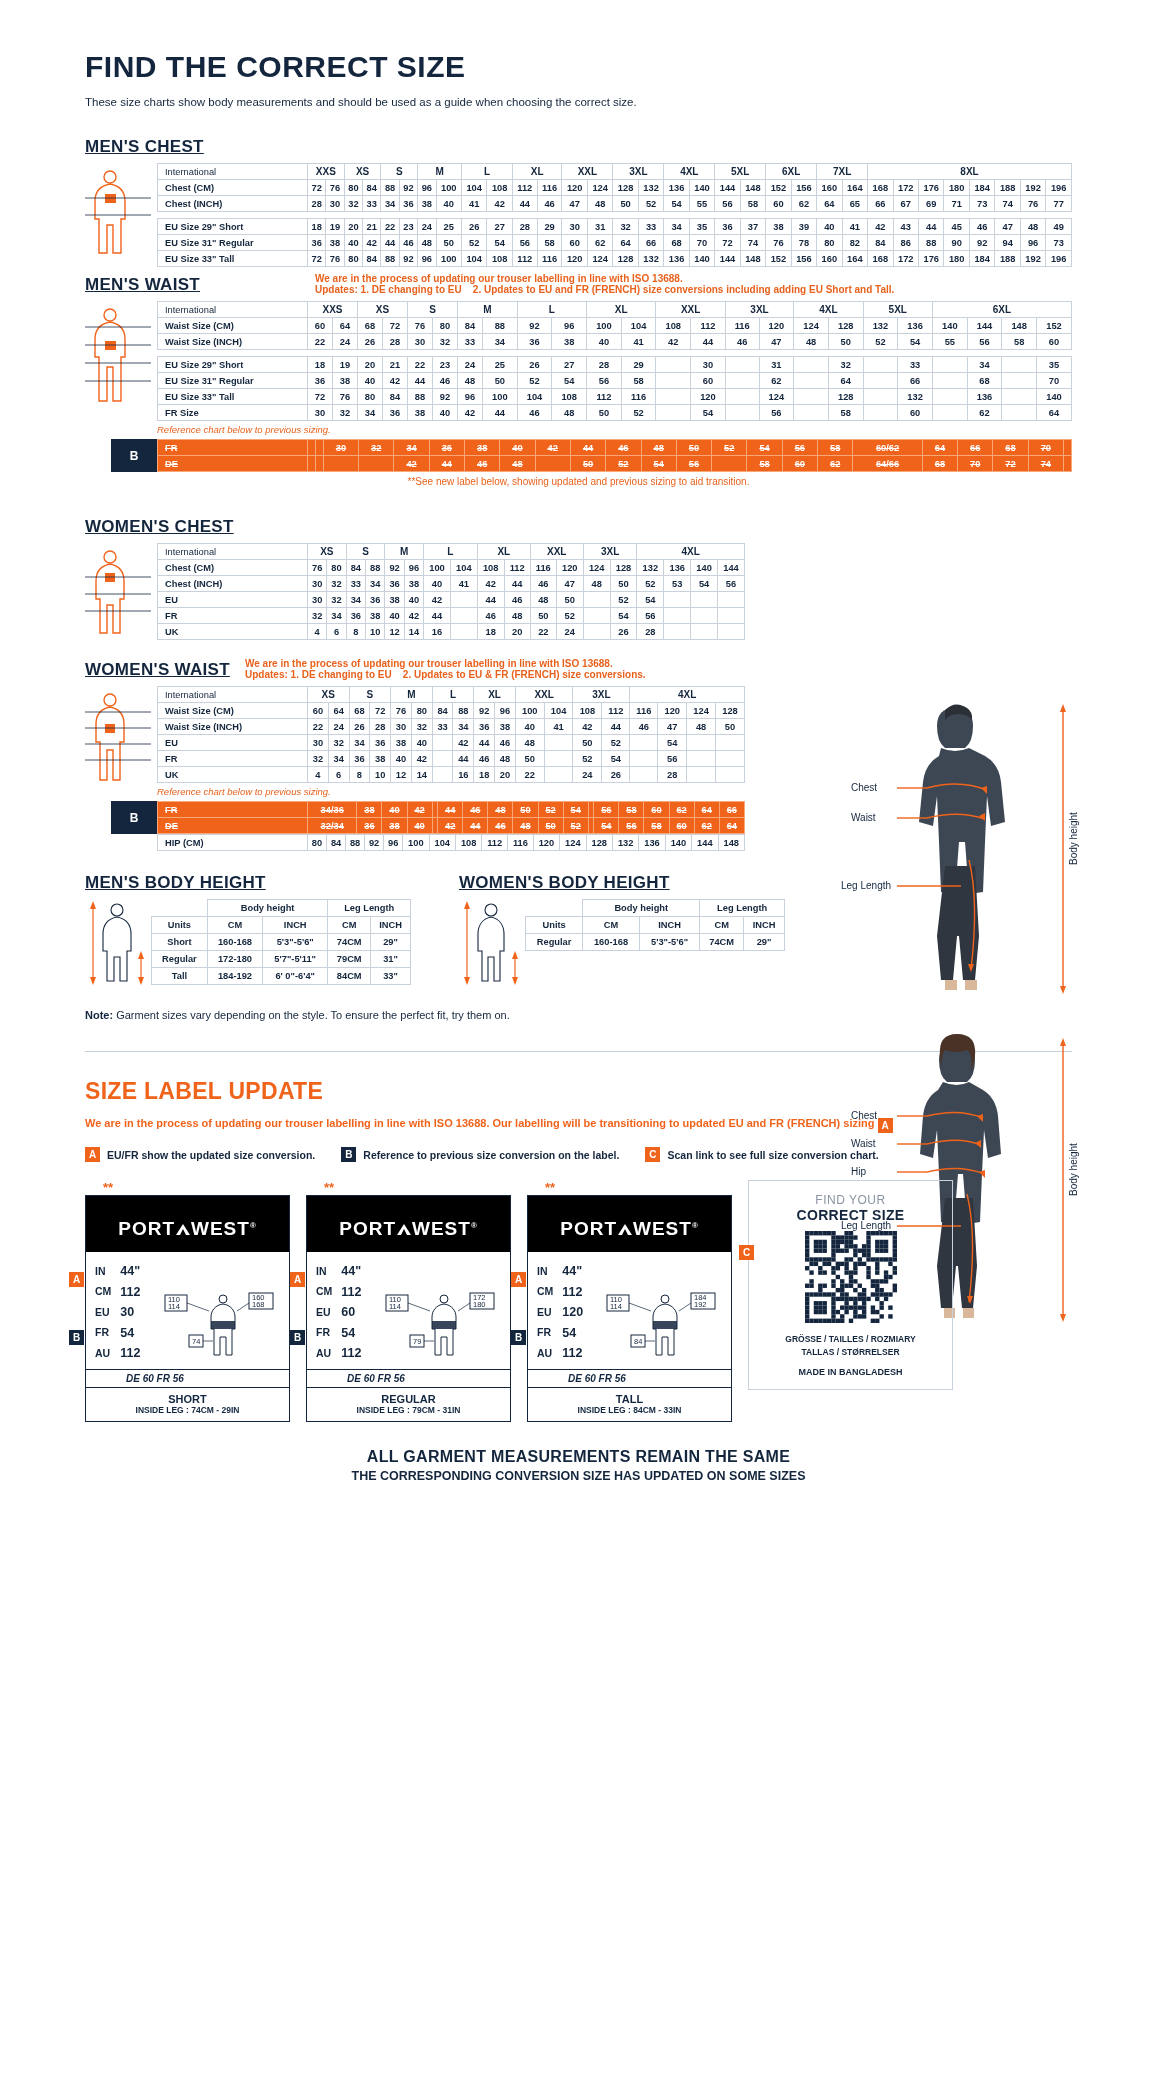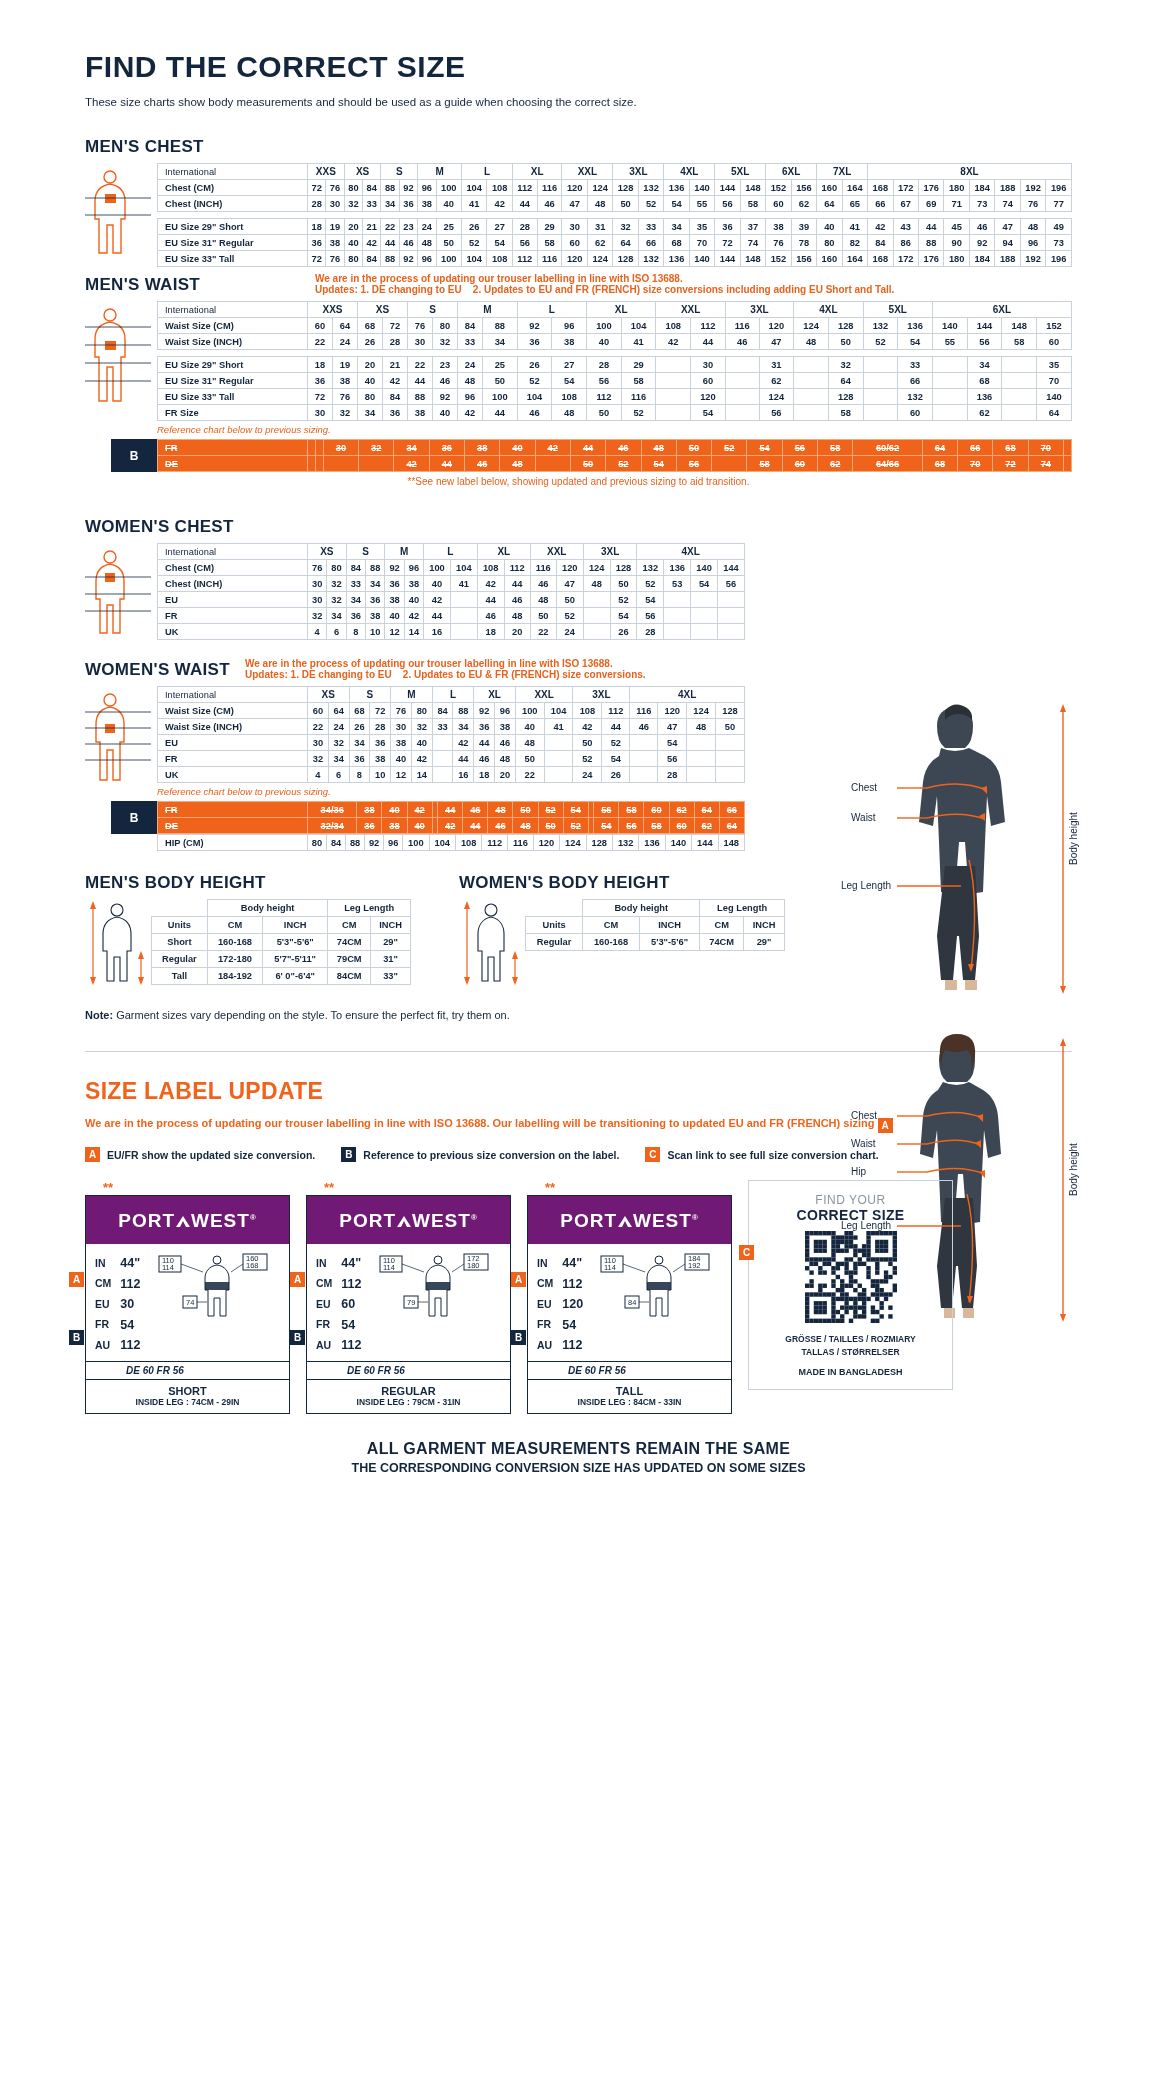--- a/index.html
+++ b/index.html
@@ -21,20 +21,21 @@
     margin:0 0 10px 0;
   }
   .intro { font-size: 11.5px; line-height: 1.5; color:#14263d; margin-bottom: 26px; }
 
   h2.section-title {
     font-size: 17px;
     font-weight: 800;
     color:#14263d;
     letter-spacing:.3px;
     margin: 0 0 6px 0;
+    text-decoration: underline;
   }
 
   .sec { position:relative; margin-bottom: 6px; }
   .sec-row { display:flex; align-items:flex-start; }
   .figure-col { width: 72px; flex: 0 0 72px; padding-top: 4px; }
   .table-col { flex:1 1 auto; }
 
   table.sz { border-collapse: collapse; width:100%; font-size: 9.3px; }
   table.sz td, table.sz th {
     border: 1px solid #c9d2dc;
@@ -99,23 +100,23 @@
      font-size:10px; font-weight:800; align-items:center; justify-content:center; vertical-align:-2px; }
   .badge-sq.dark { background:#14263d; }
 
   .legend { display:flex; gap:26px; font-size:10.5px; color:#14263d; margin-bottom: 18px; align-items:center;}
   .legend div { display:flex; align-items:center; gap:7px; font-weight:600;}
 
   .labels-row { display:flex; gap: 16px; align-items:flex-start; }
   .label-card { width: 205px; position:relative; }
   .star { color:#f0631b; font-weight:800; font-size:13px; margin-left:18px; }
   .lbl-box { border:1px solid #14263d; background:#fff; }
-  .lbl-head { background:#701a75; color:#fff; text-align:center; padding:14px 0 12px 0; }
+  .lbl-head { background:#000000; color:#fff; text-align:center; padding:22px 0 12px 0; }
   .brand { font-size:19px; font-weight:800; letter-spacing:1px; }
-  .lbl-body { display:flex; padding:8px 6px 4px 6px; gap:6px; }
+  .lbl-body { display:flex; padding:8px 6px 4px 6px; gap:12px;align-items:flex-end; }
   .codes { font-size:10.5px; line-height:1.32; font-weight:700; color:#14263d; }
   .codes .big { font-size:12.5px; }
   .codes td { padding-right:6px; }
   .lbl-fig { flex:1 1 auto; position:relative; }
   .lbl-de { border-top:1px solid #14263d; font-size:10px; font-weight:700; padding:3px 0 3px 40px; font-style:italic;}
   .lbl-foot { border-top:1px solid #14263d; text-align:center; padding:5px 0 6px 0; }
   .lbl-foot .ft1 { font-size:11px; font-weight:800; }
   .lbl-foot .ft2 { font-size:8.5px; font-weight:700; }
   .sidebadge { position:absolute; left:-16px; width:15px; height:15px; background:#f0631b; color:#fff;
      font-size:10px; font-weight:800; display:flex; align-items:center; justify-content:center;}

